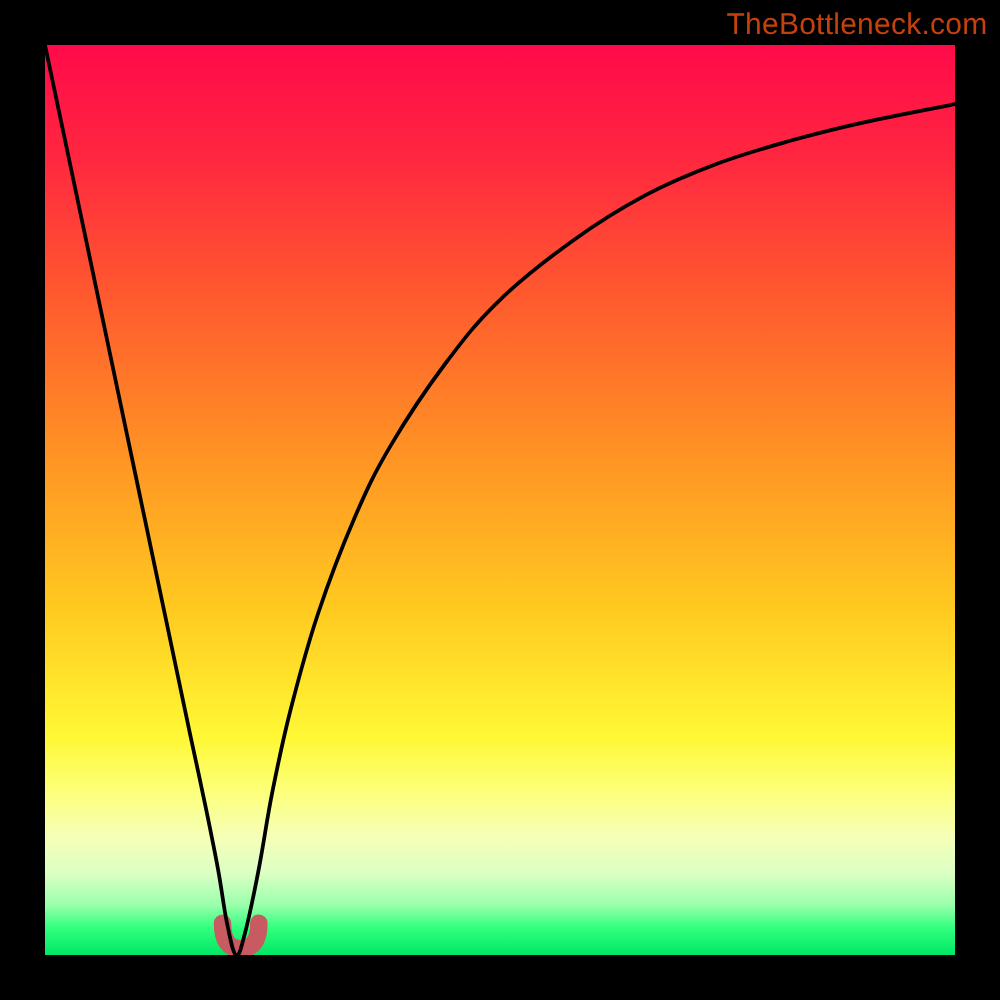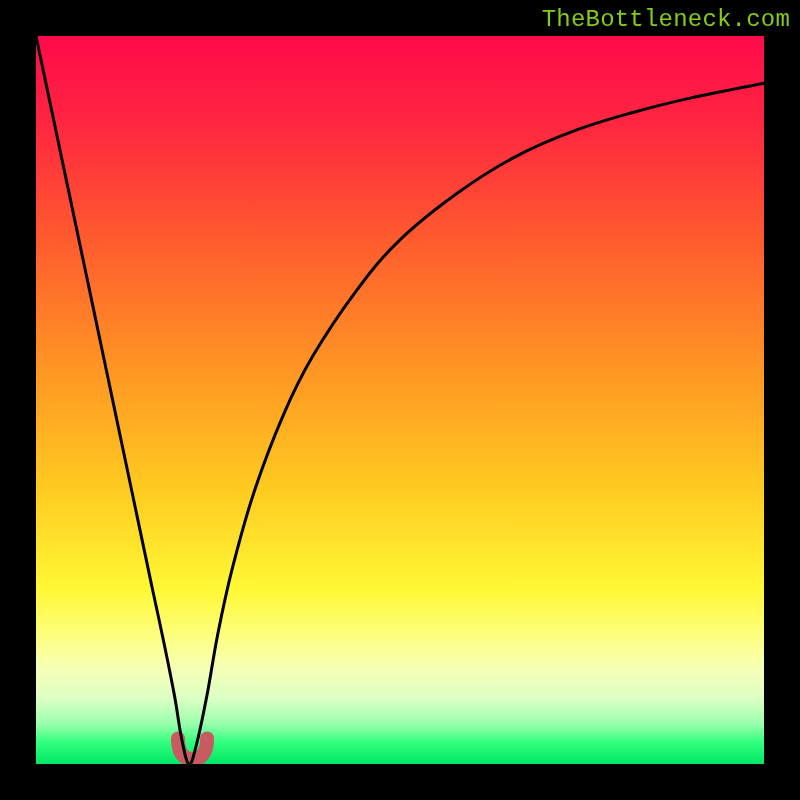--- a/index.html
+++ b/index.html
@@ -22,24 +22,24 @@
     position: absolute;
     left: 36px;
     top: 36px;
     width: 728px;
     height: 728px;
   }
   .watermark {
     position: absolute;
     top: 6px;
     right: 10px;
-    font-family: Liberation Mono, monospace;
+    font-family: Liberation Sans, sans-serif;
     font-size: 24px;
     font-weight: 500;
-    color: #84cc16;
+    color: #c2410c;
     letter-spacing: 0.2px;
   }
   svg { display: block; }
 </style>
 </head>
 <body>
 
 <div class="frame">
   <div class="watermark">TheBottleneck.com</div>
   <div class="plot">

